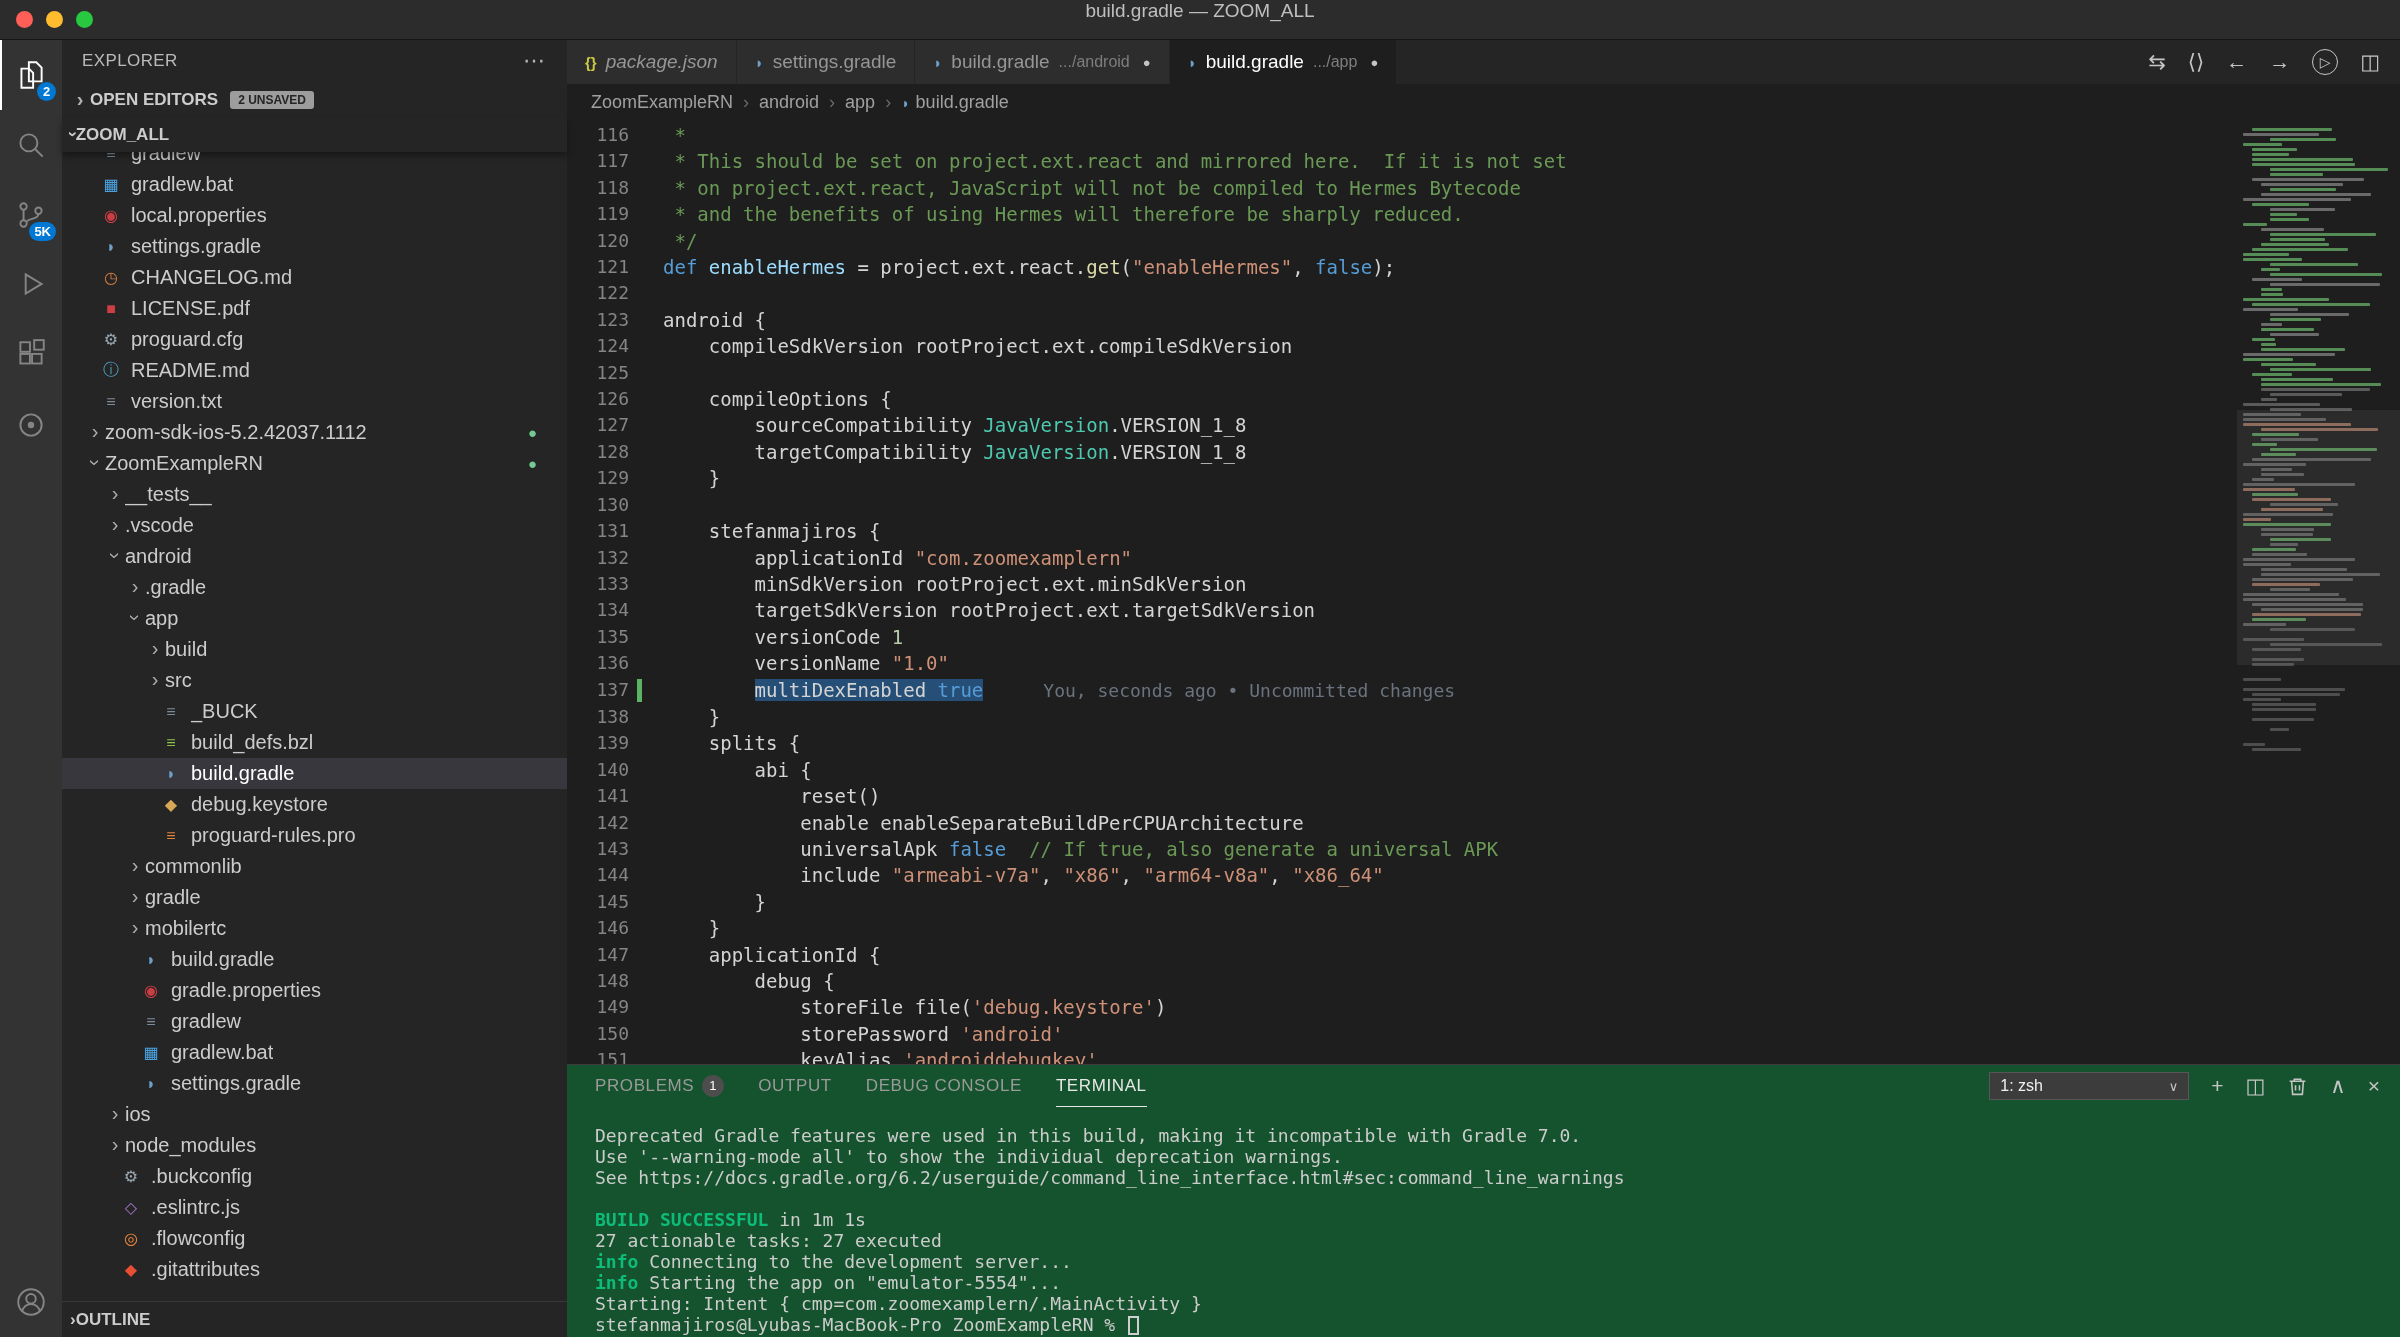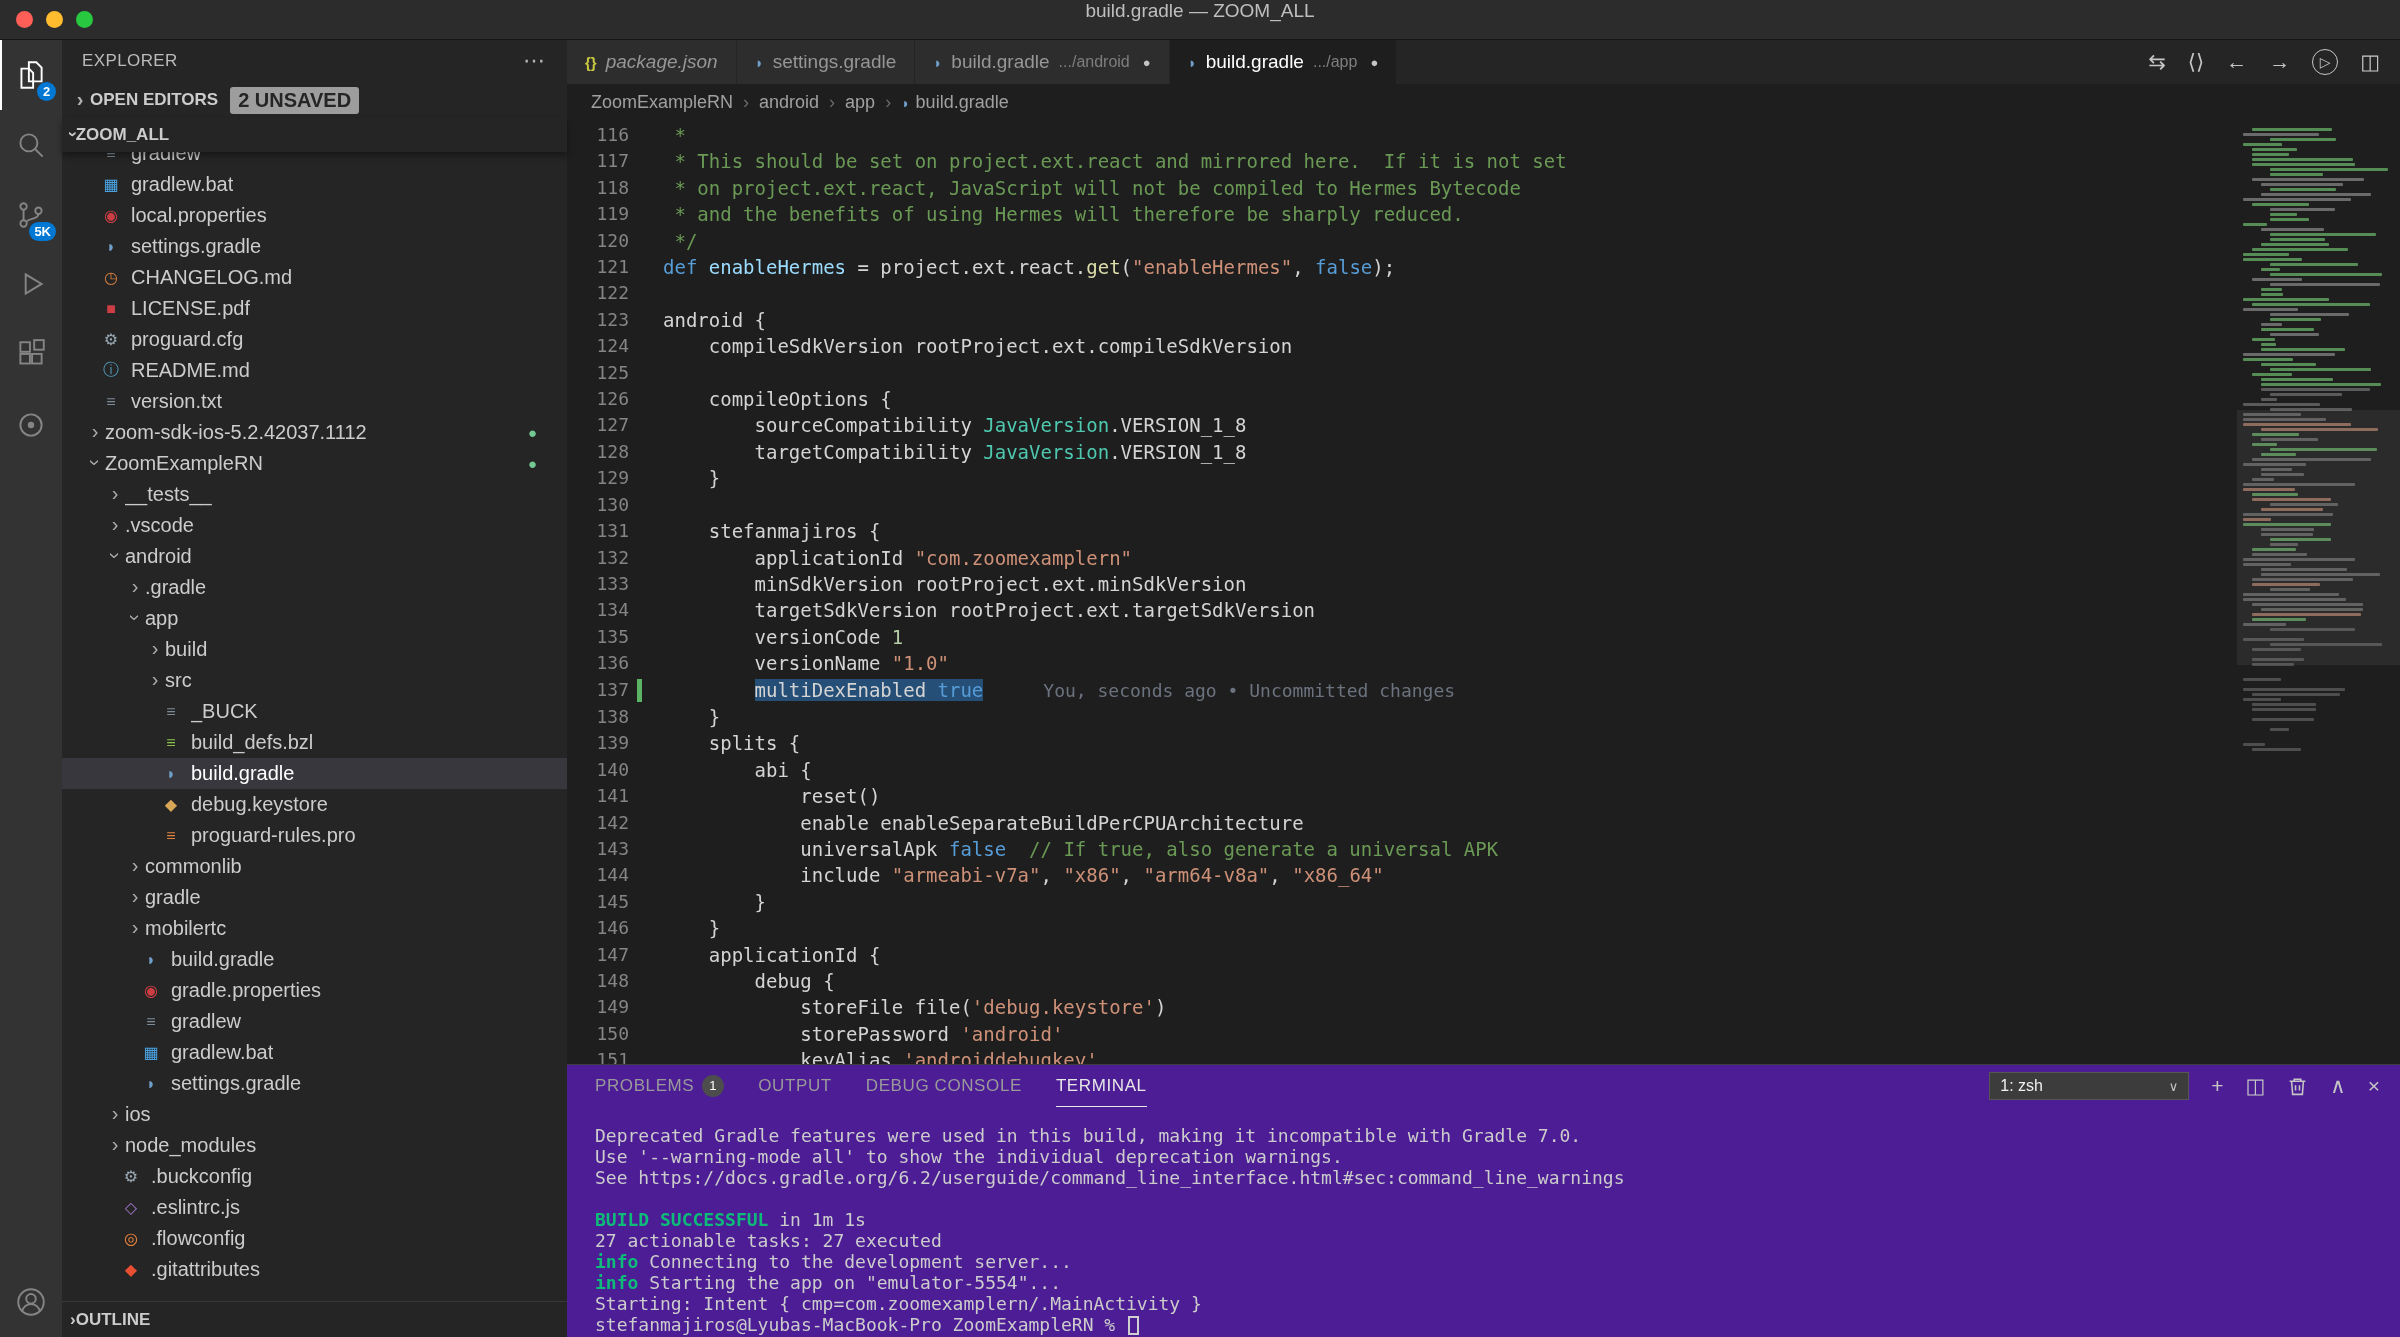--- a/index.html
+++ b/index.html
@@ -32,21 +32,21 @@
   
   .sidebar { width:505px; background:#252526; display:flex; flex-direction:column; color:#cccccc; min-height:0; }
   .sidebar-header { height:42px; display:flex; align-items:center; padding:0 20px;
                     font-size:17px; color:#bbbbbb; letter-spacing:.4px; }
   .sidebar-header .more { margin-left:auto; color:#b5b5b5; font-size:22px; letter-spacing:2px; cursor:pointer; }
   .section-row { height:36px; display:flex; align-items:center; padding:0 8px;
                  font-size:17px; font-weight:bold; color:#cccccc; cursor:pointer; }
   .section-row .chev, .tree-row .chev { display:inline-block; width:20px; color:#b0b0b0;
                  font-size:20px; text-align:center; transform:translateY(-1px); }
   .chev.open { transform:rotate(90deg) translateX(-1px); }
-  .unsaved-badge { margin-left:12px; background:#9d9d9d; color:#252526; font-size:20px;
+  .unsaved-badge { margin-left:12px; background:#9d9d9d; color:#252526; font-size:12px;
                    font-weight:bold; border-radius:3px; padding:2px 8px; }
   .folder-header { height:34px; display:flex; align-items:center; padding:0 8px;
                    font-size:17px; font-weight:bold; position:relative; z-index:3;
                    background:#252526; box-shadow:0 4px 6px rgba(0,0,0,.38); cursor:pointer; }
   .tree { flex:1; overflow:hidden; position:relative; z-index:1; }
   .tree-row { height:31px; display:flex; align-items:center; font-size:20px;
               white-space:nowrap; cursor:pointer; }
   .tree-row.clipped { margin-top:-14px; }
   .tree-row.selected { background:#37373d; color:#ffffff; }
   .tree-row .ficon { display:inline-block; width:24px; text-align:center; margin-right:8px;
@@ -90,21 +90,21 @@
   .tk-n{color:#B5CEA8}.tk-v{color:#9CDCFE}.tk-f{color:#DCDCAA}.tk-p{color:#D4D4D4}
   .sel { background:#264F78; }
   .annotation { color:#6b737f; margin-left:60px; font-size:18px; }
 
   .minimap { width:163px; flex:0 0 auto; position:relative; padding-top:8px; overflow:hidden; }
   .mm-line { height:3px; margin-bottom:2px; border-radius:1px; }
   .mm-slider { position:absolute; left:0; right:0; top:290px; height:255px;
                background:rgba(200,200,200,.08); }
 
   
-  .panel { height:273px; flex:0 0 auto; background:#4c1d95; border-top:1px solid #3d3d3d;
+  .panel { height:273px; flex:0 0 auto; background:#14532d; border-top:1px solid #3d3d3d;
            display:flex; flex-direction:column; }
   .panel-header { height:42px; display:flex; align-items:center; padding-left:28px; flex:0 0 auto; }
   .panel-tabs { display:flex; gap:34px; height:100%; align-items:center; }
   .ptab { color:#9a9a9a; font-size:17px; letter-spacing:.6px; height:100%;
           display:flex; align-items:center; gap:8px; cursor:pointer; border-bottom:1px solid transparent; }
   .ptab.active { color:#e7e7e7; border-bottom:1px solid #e7e7e7; }
   .ptab-badge { background:#4d4d4d; color:#ffffff; font-size:13px; width:22px; height:22px;
                 line-height:22px; border-radius:50%; text-align:center; }
   .panel-controls { margin-left:auto; display:flex; align-items:center; gap:22px; padding-right:20px;
                     color:#c5c5c5; }

